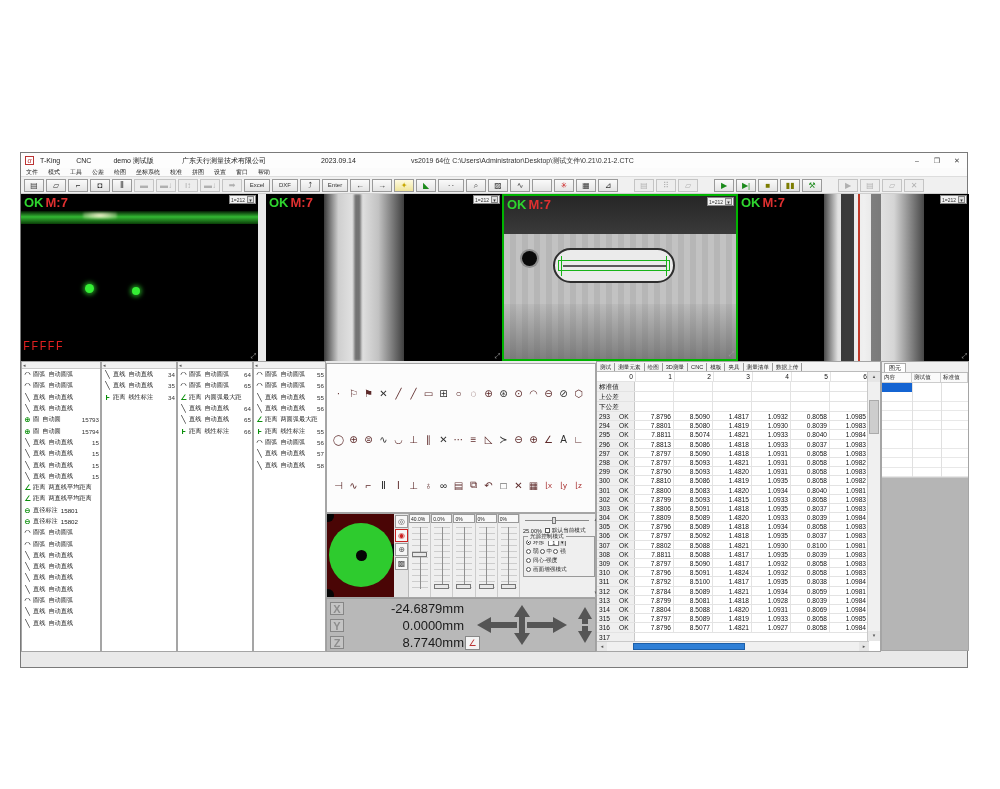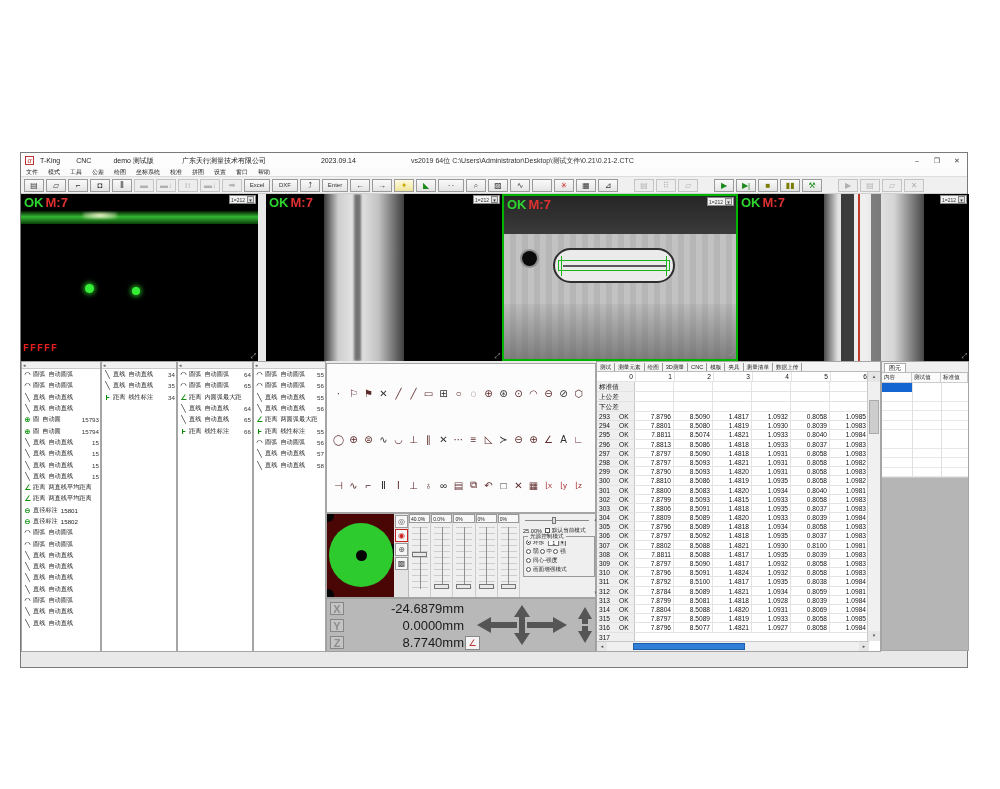--- a/index.html
+++ b/index.html
@@ -38,21 +38,21 @@
   .ok{color:#2ed52e;} .mval{color:#e03030;margin-left:2px;}
   .chanbox{position:absolute;right:2px;top:1px;z-index:6;height:9px;background:#f2f2f2;border:1px solid #888;display:flex;align-items:center;font-size:5px;color:#333;padding:0 1px;}
   .chanarrow{display:inline-block;width:7px;height:7px;margin-left:2px;background:#e0e0e0;border:1px solid #888;font-size:5px;line-height:6px;text-align:center;color:#333;}
   .resize-glyph{position:absolute;right:2px;bottom:1px;z-index:6;font-size:7px;color:#9a9a9a;}
   
   .c1band{position:absolute;left:0;top:17px;width:100%;height:13px;background:linear-gradient(#041a03,#33b833 45%,#0a3d07);filter:blur(.6px);}
   .c1spot{position:absolute;left:62px;top:18px;width:34px;height:7px;background:radial-gradient(#fff8d8,rgba(255,248,216,0));filter:blur(1px);}
   .c1dot{position:absolute;border-radius:50%;background:#35ee35;box-shadow:0 0 4px 2px rgba(50,230,50,.6);}
   .c1dot.d1{left:64px;top:90px;width:9px;height:9px;}
   .c1dot.d2{left:111px;top:93px;width:8px;height:8px;}
-  .c1hex{position:absolute;left:2px;bottom:7px;color:#e02020;font-family:"Liberation Mono","DejaVu Sans Mono",monospace;font-size:10px;font-weight:bold;letter-spacing:1px;}
+  .c1hex{position:absolute;left:2px;bottom:7px;color:#e02020;font-family:"Liberation Mono","DejaVu Sans Mono",monospace;font-size:12px;font-weight:normal;letter-spacing:1px;}
   
   .c2band{position:absolute;left:58px;top:0;width:80px;height:100%;background:linear-gradient(90deg,#3a3a3a,#cfcfcf 18%,#e8e8e8 42%,#c2c2c2 68%,#3f3f3f);}
   .c2streak{position:absolute;left:88px;top:0;width:7px;height:100%;background:rgba(0,0,0,.5);filter:blur(1px);}
   
   .c3dark{position:absolute;left:0;top:0;width:100%;height:38px;background:linear-gradient(#262626,#3a3a3a);}
   .c3metal{position:absolute;left:0;top:38px;width:100%;height:125px;background:repeating-linear-gradient(90deg,#c2c2c2 0 6px,#b6b6b6 6px 12px);}
   .c3shade{position:absolute;left:0;top:108px;width:100%;height:55px;background:linear-gradient(rgba(120,120,120,.1),rgba(90,90,90,.65));}
   .c3slot{position:absolute;left:49px;top:52px;width:122px;height:35px;border-radius:18px;background:#ebebeb;border:2px solid #2e2e2e;}
   .c3pin{position:absolute;left:8px;top:15px;width:103px;height:2px;background:#5a5a5a;}
   .c3green{position:absolute;left:3px;top:10px;width:112px;height:11px;border:1px solid #18b418;}

